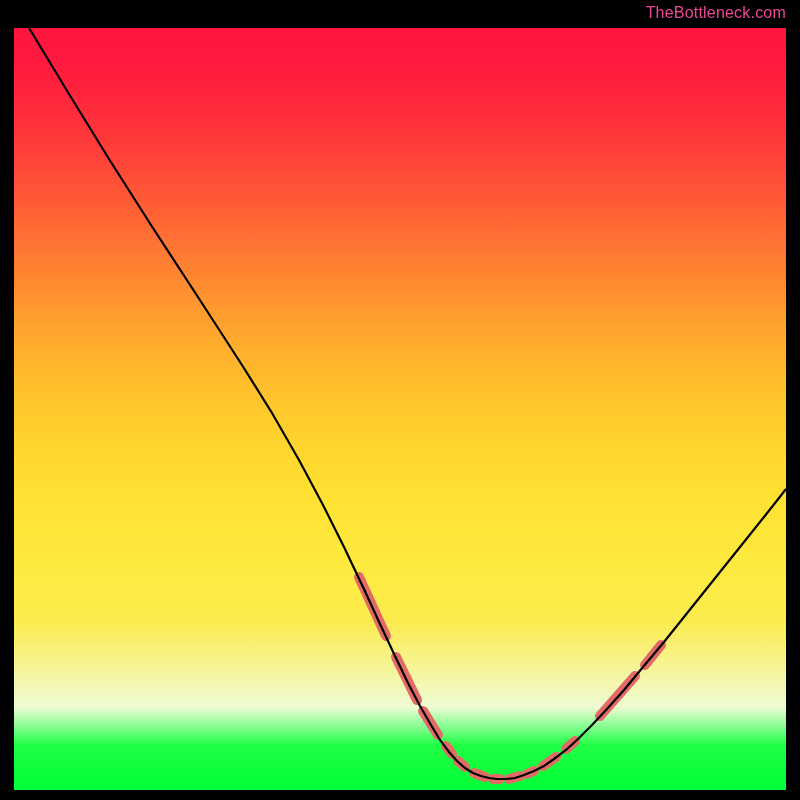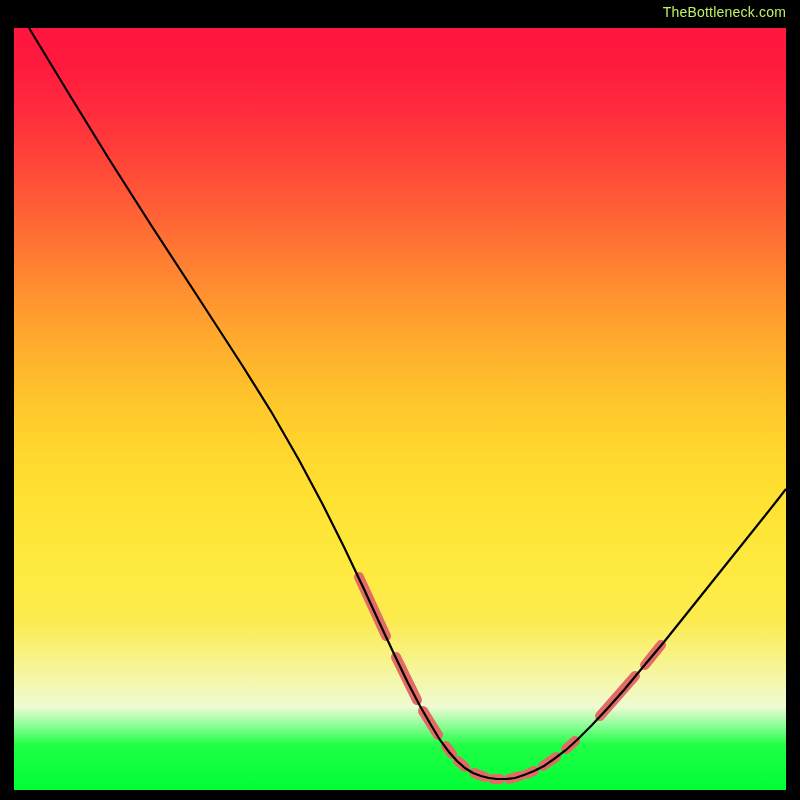--- a/index.html
+++ b/index.html
@@ -14,23 +14,23 @@
     position: relative;
     width: 800px;
     height: 800px;
     background: #000;
   }
   .watermark {
     position: absolute;
     top: 4px;
     right: 14px;
     font-family: Arial, Helvetica, sans-serif;
-    font-size: 14px;
+    font-size: 16px;
     font-weight: 500;
-    color: #bef264;
+    color: #ec4899;
     letter-spacing: 0.2px;
     z-index: 10;
   }
   .plot {
     position: absolute;
     left: 14px;
     top: 28px;
     width: 772px;
     height: 762px;
     background: linear-gradient(

